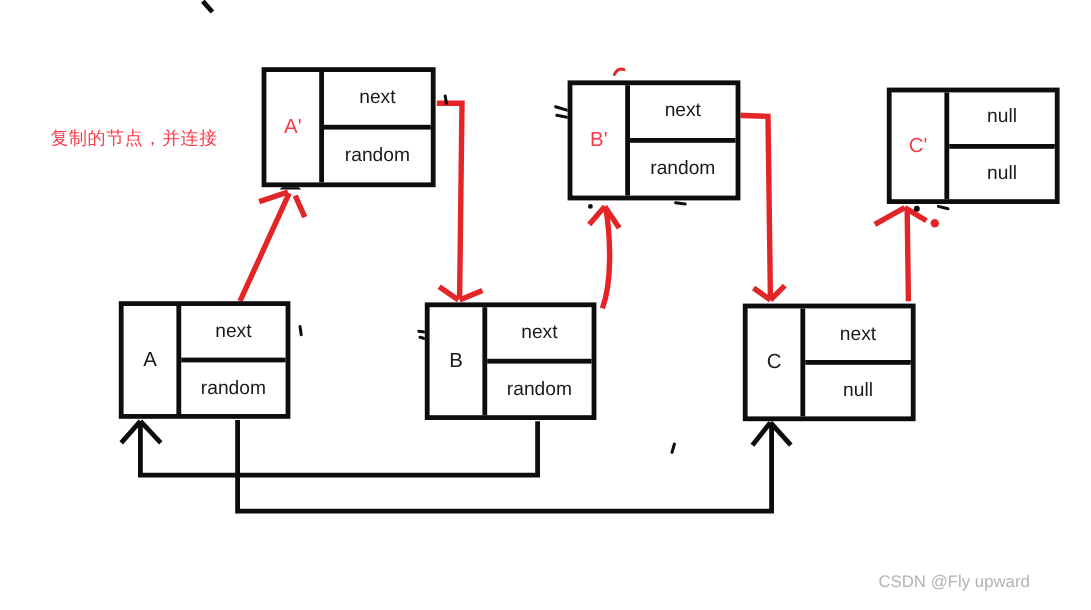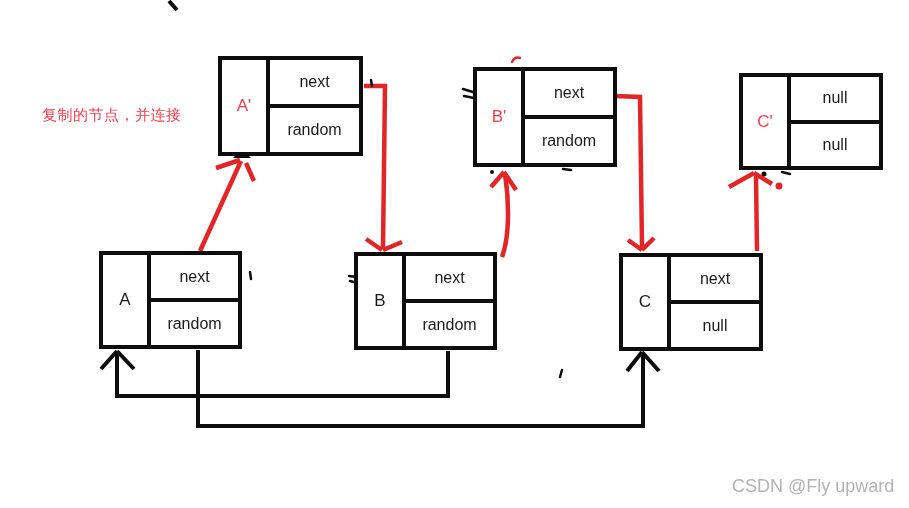--- a/index.html
+++ b/index.html
@@ -49,21 +49,21 @@
 
   #annotation{
     position:absolute;left:42px;top:106px;
     color:var(--annotation-red);
     font-size:15px;letter-spacing:0.5px;
     white-space:nowrap;
   }
   #watermark{
     position:absolute;left:732px;top:476px;
     color:var(--watermark-gray);
-    font-size:18px;
+    font-size:14px;
     white-space:nowrap;
   }
 </style>
 </head>
 <body>
 
 <div id="canvas">
 
   <svg id="arrow-layer" viewBox="0 0 909 508" xmlns="http://www.w3.org/2000/svg">
 

